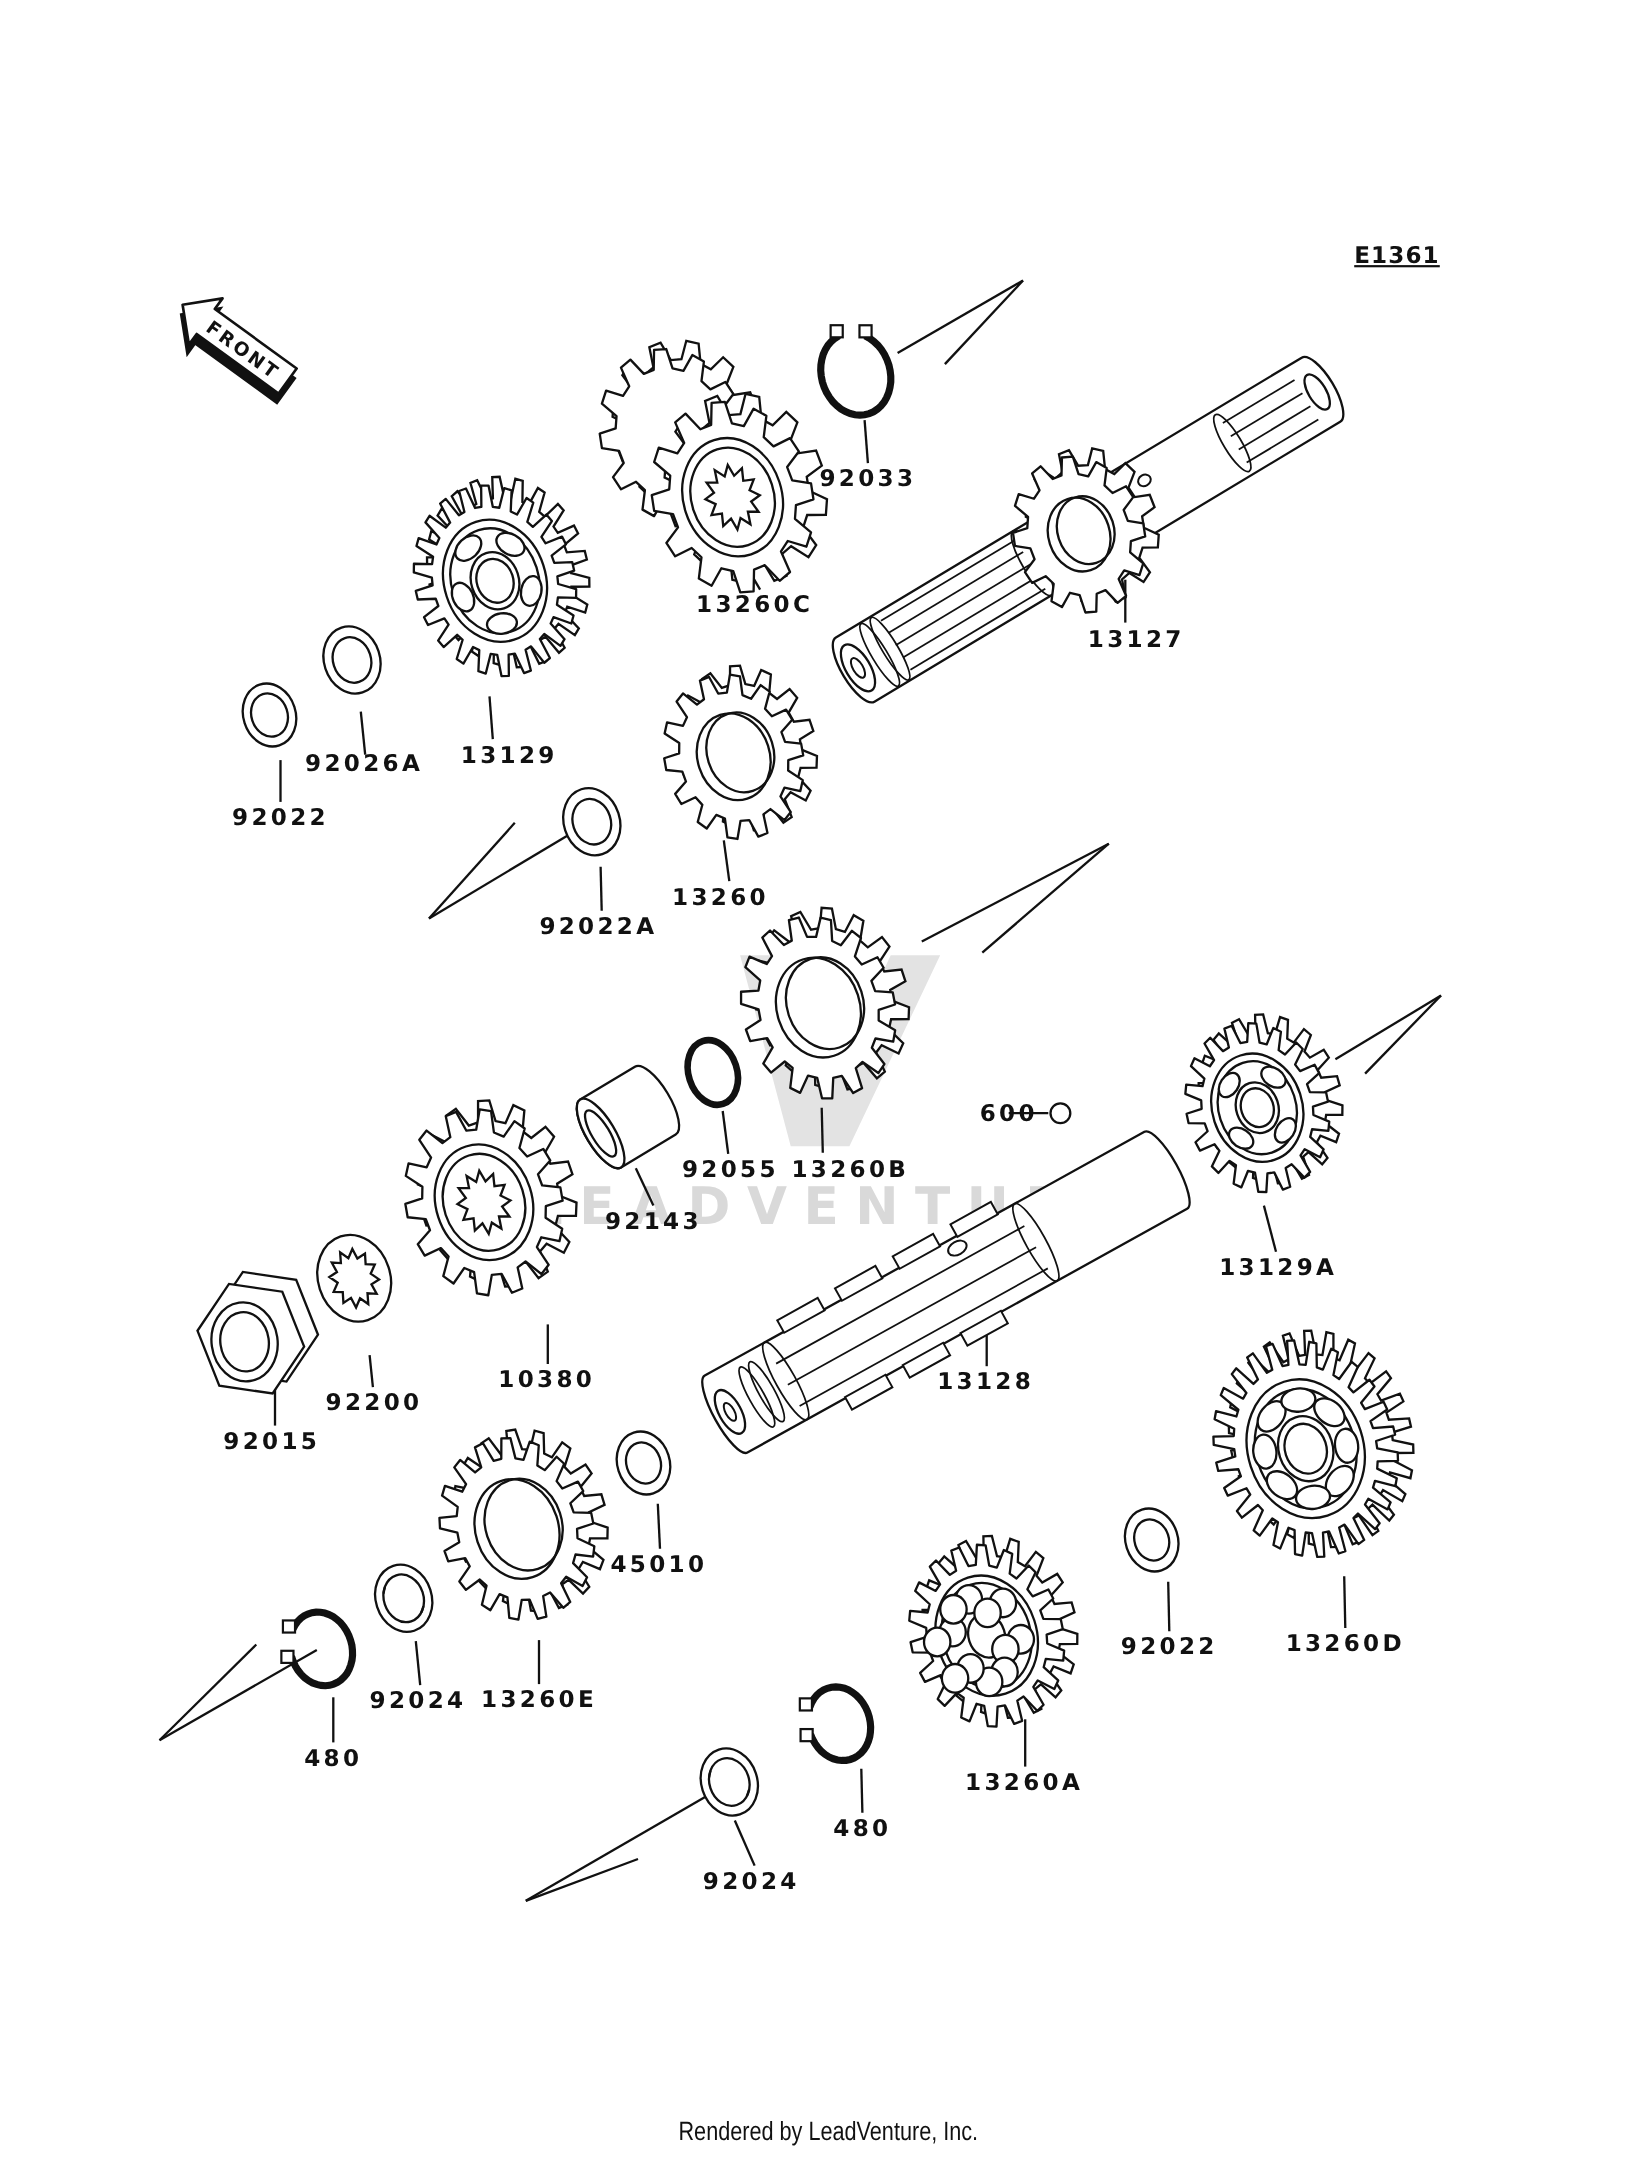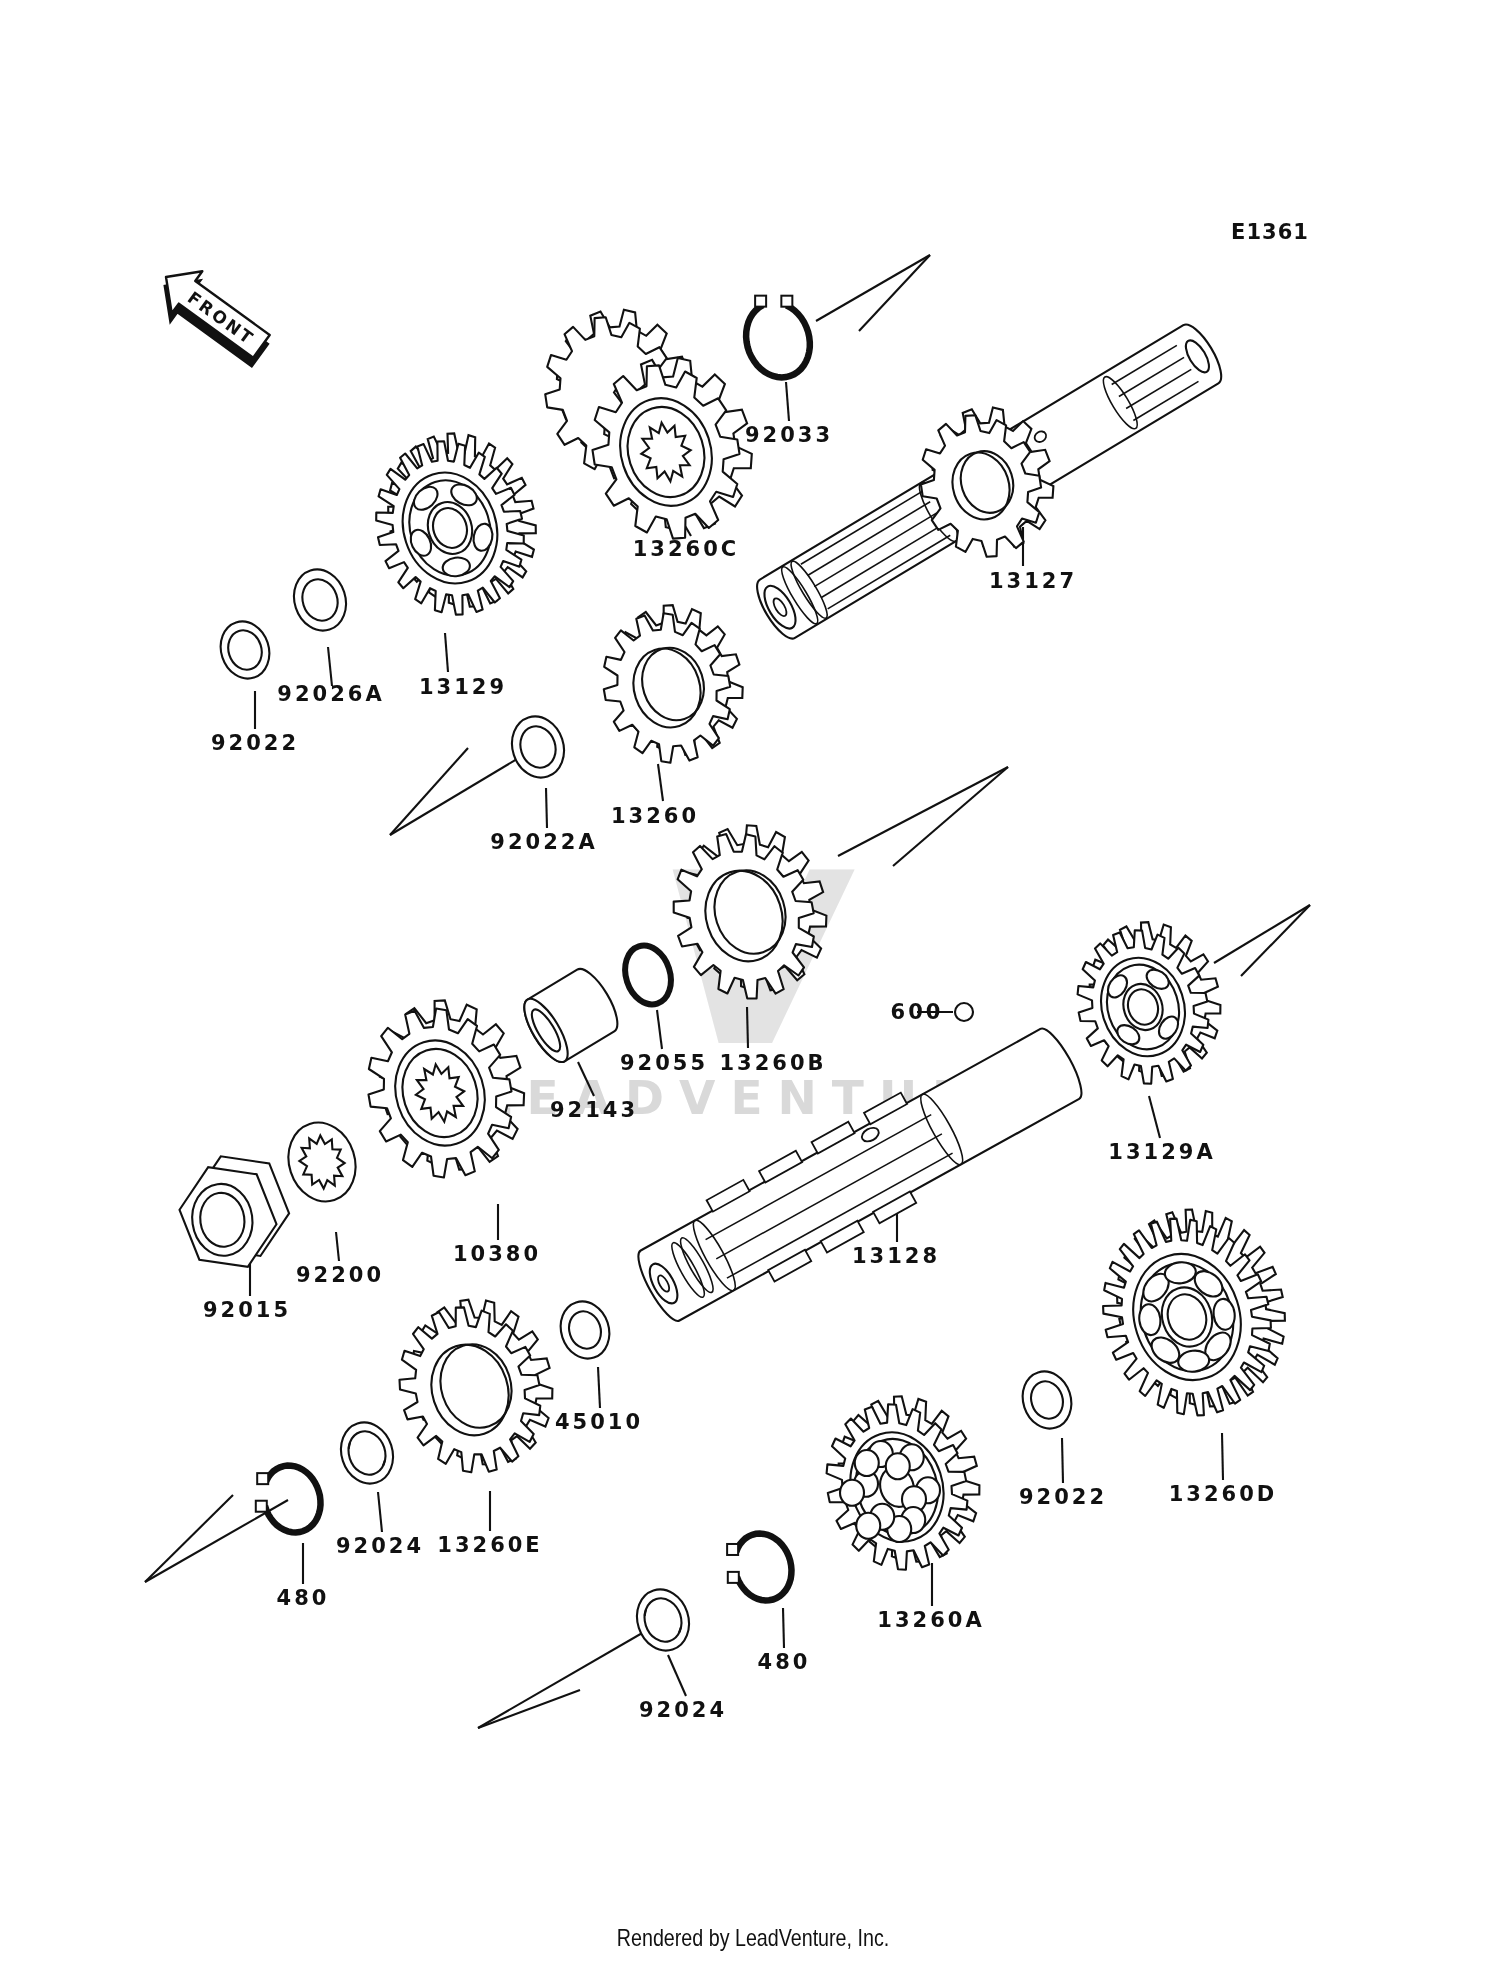--- a/index.html
+++ b/index.html
@@ -8,21 +8,21 @@
   #watermark-layer{position:absolute;inset:0;z-index:0;}
   #wm-text{position:absolute;left:756px;top:1070px;transform:translateX(-50%);
            font-weight:bold;font-size:47px;letter-spacing:15px;color:#d9d9d9;white-space:nowrap;}
   #wm-mark{position:absolute;left:662px;top:822px;font-weight:bold;font-size:238px;
            color:#e3e3e3;transform:skewX(-6deg);}
   #diagram-svg{position:absolute;inset:0;z-index:1;}
   #label-layer{position:absolute;inset:0;z-index:2;}
   .plabel{position:absolute;transform:translateX(-50%);font-weight:bold;font-size:21px;
           letter-spacing:3px;color:#111;white-space:nowrap;}
   #diagram-code{position:absolute;left:1270px;top:220px;transform:translateX(-50%);
-          font-weight:bold;font-size:21px;letter-spacing:1px;color:#111;}
+          font-weight:bold;font-size:21px;letter-spacing:1px;color:#111;text-decoration:underline;}
   #footer-note{position:absolute;left:753px;top:1924px;transform:translateX(-50%) scaleX(0.82);
           font-family:"Liberation Sans",sans-serif;font-size:24px;color:#111;white-space:nowrap;}
 </style>
 </head>
 <body>
 
 <div id="page">
 
   <div id="watermark-layer">
     <div id="wm-mark">V</div>

